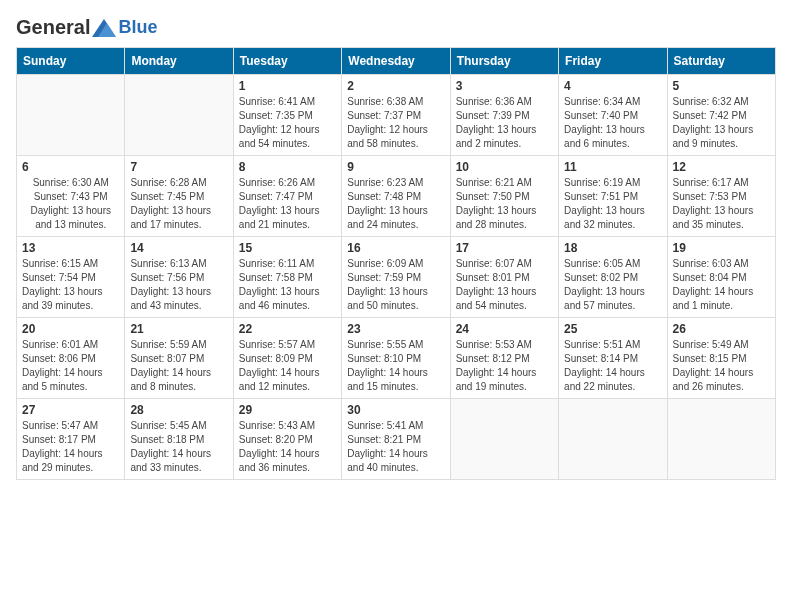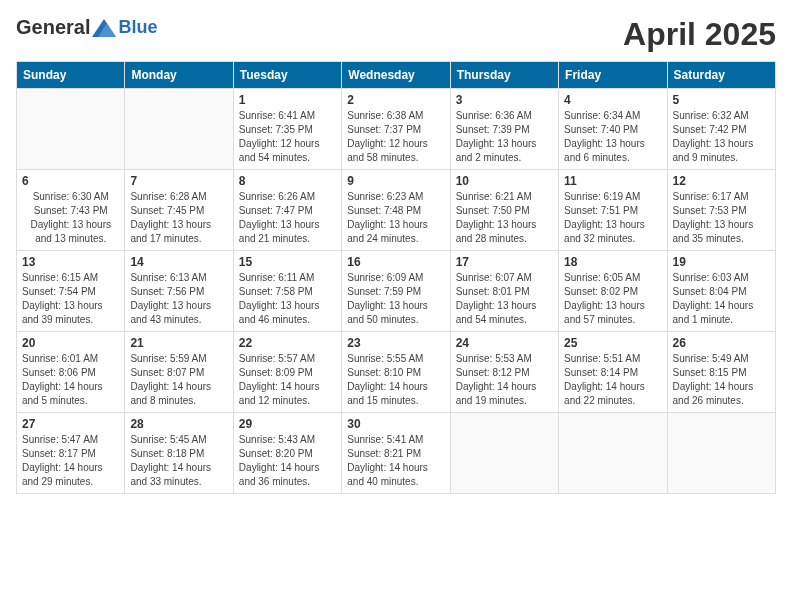--- a/index.html
+++ b/index.html
@@ -81,21 +81,20 @@
 <div class="header">
   <div class="logo">
     <span style="font-size:20px;font-weight:bold;color:#333;">General</span>
     <svg class="logo-icon" viewBox="0 0 24 18" xmlns="http://www.w3.org/2000/svg">
       <polygon points="0,18 12,0 24,18" fill="#2a6db5"></polygon>
       <polygon points="6,18 15,4 24,18" fill="#5ba3e0" opacity="0.7"></polygon>
     </svg>
     <span style="font-size:18px;font-weight:bold;color:#2a6db5;">Blue</span>
   </div>
   <div class="title-block">
-    <div class="month-title">April 2025</div>
   </div>
 </div>
 
 <table class="calendar">
   <thead>
     <tr>
     <th>Sunday</th>
         <th>Monday</th>
         <th>Tuesday</th>
         <th>Wednesday</th>

